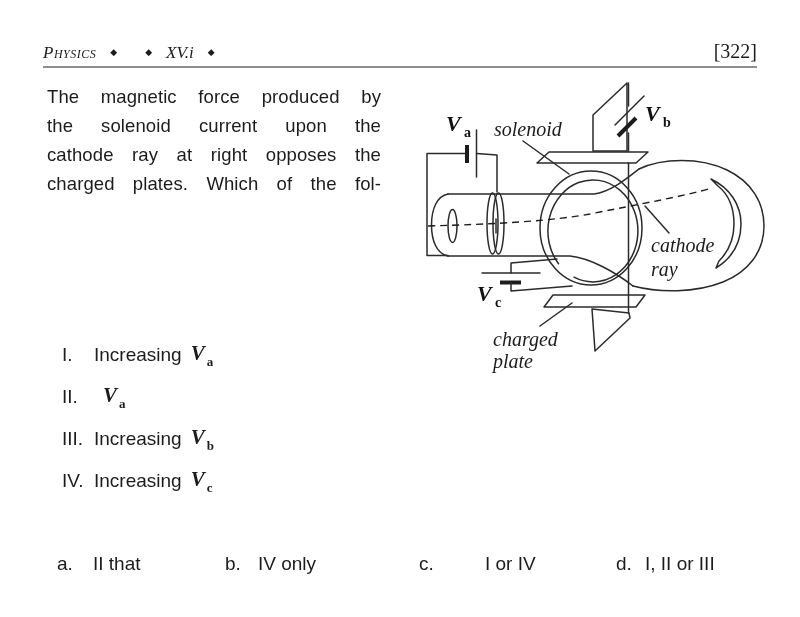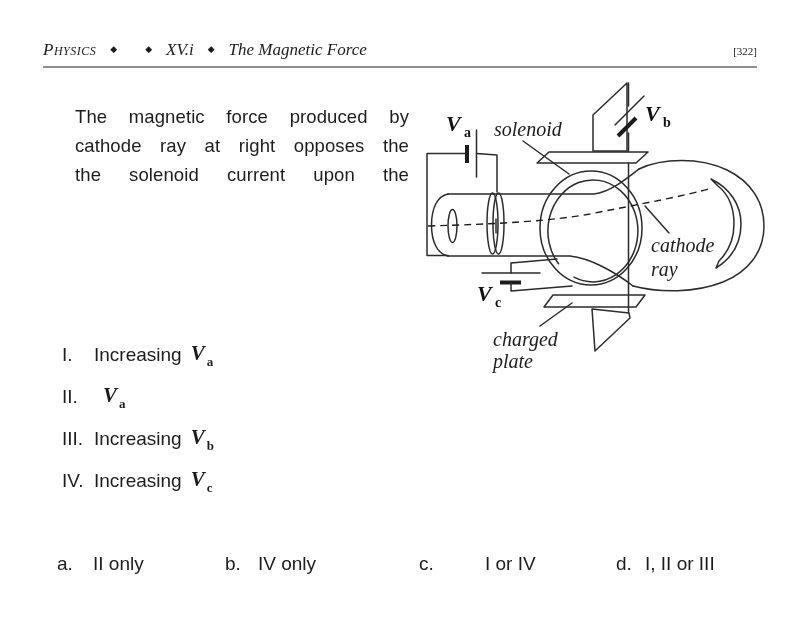--- a/index.html
+++ b/index.html
@@ -10,24 +10,24 @@
   
   .header{
     position:absolute;left:43px;top:40px;width:714px;
     display:flex;align-items:baseline;
     font-family:"Liberation Serif",serif;font-style:italic;font-size:17px;color:#1c1c1c;
   }
   .hdr-subject{font-variant:small-caps;letter-spacing:.5px;}
   .hdr-topic{text-transform:uppercase;letter-spacing:.3px;}
   .hdr-sep{font-style:normal;font-size:9px;margin:0 14px;position:relative;top:-3px;}
   .hdr-spacer{flex:1;}
-  .hdr-page{font-style:normal;font-size:11px;}
+  .hdr-page{font-style:normal;font-size:20px;}
   .hdr-rule{position:absolute;left:43px;top:66px;width:714px;height:2px;background:#8f8f8f;}
   
-  .question{position:absolute;left:75px;top:82px;width:334px;margin-top:20px;}
+  .question{position:absolute;left:47px;top:82px;width:334px;}
   .q-line{
     font-size:18.5px;line-height:29px;letter-spacing:.1px;
     text-align:justify;text-align-last:justify;white-space:normal;overflow:visible;
   }
   .q-line.last{text-align-last:left;}
   
   .options{position:absolute;left:62px;top:344px;}
   .opt{height:42px;font-size:19px;display:flex;align-items:flex-start;}
   .opt .num{display:inline-block;width:32px;}
   .v-sym{font-family:"Liberation Serif",serif;font-style:italic;font-weight:bold;font-size:21px;margin-left:9px;line-height:19px;}
@@ -52,30 +52,30 @@
 </style>
 </head>
 <body>
 
 <div class="header">
   <span class="hdr-subject">Physics</span>
   <span class="hdr-sep">◆</span>
   <span class="hdr-sep">◆</span>
   <span>XV.i</span>
   <span class="hdr-sep">◆</span>
-  <span>The Magnetic Force</span>
   <span class="hdr-spacer"></span>
   <span class="hdr-page">[322]</span>
 </div>
 <div class="hdr-rule"></div>
 
 <div class="question">
   <div class="q-line">The magnetic force produced by</div>
+  <div class="q-line">the solenoid current upon the</div>
   <div class="q-line">cathode ray at right opposes the</div>
-  <div class="q-line">the solenoid current upon the</div>
+  <div class="q-line">charged plates.  Which of the fol-</div>
 </div>
 
 <div class="options">
   <div class="opt">
     <span class="num">I.</span>
     <span>Increasing</span>
     <span class="v-sym">V</span>
     <span class="v-sub">a</span>
   </div>
   <div class="opt">
@@ -93,21 +93,21 @@
     <span class="num">IV.</span>
     <span>Increasing</span>
     <span class="v-sym">V</span>
     <span class="v-sub">c</span>
   </div>
 </div>
 
 <div class="answers">
   <div class="ans ans-a">
     <span class="letter">a.</span>
-    <span>II only</span>
+    <span>II that</span>
   </div>
   <div class="ans ans-b">
     <span class="letter">b.</span>
     <span>IV only</span>
   </div>
   <div class="ans ans-c">
     <span class="letter">c.</span>
     <span>I or IV</span>
   </div>
   <div class="ans ans-d">

